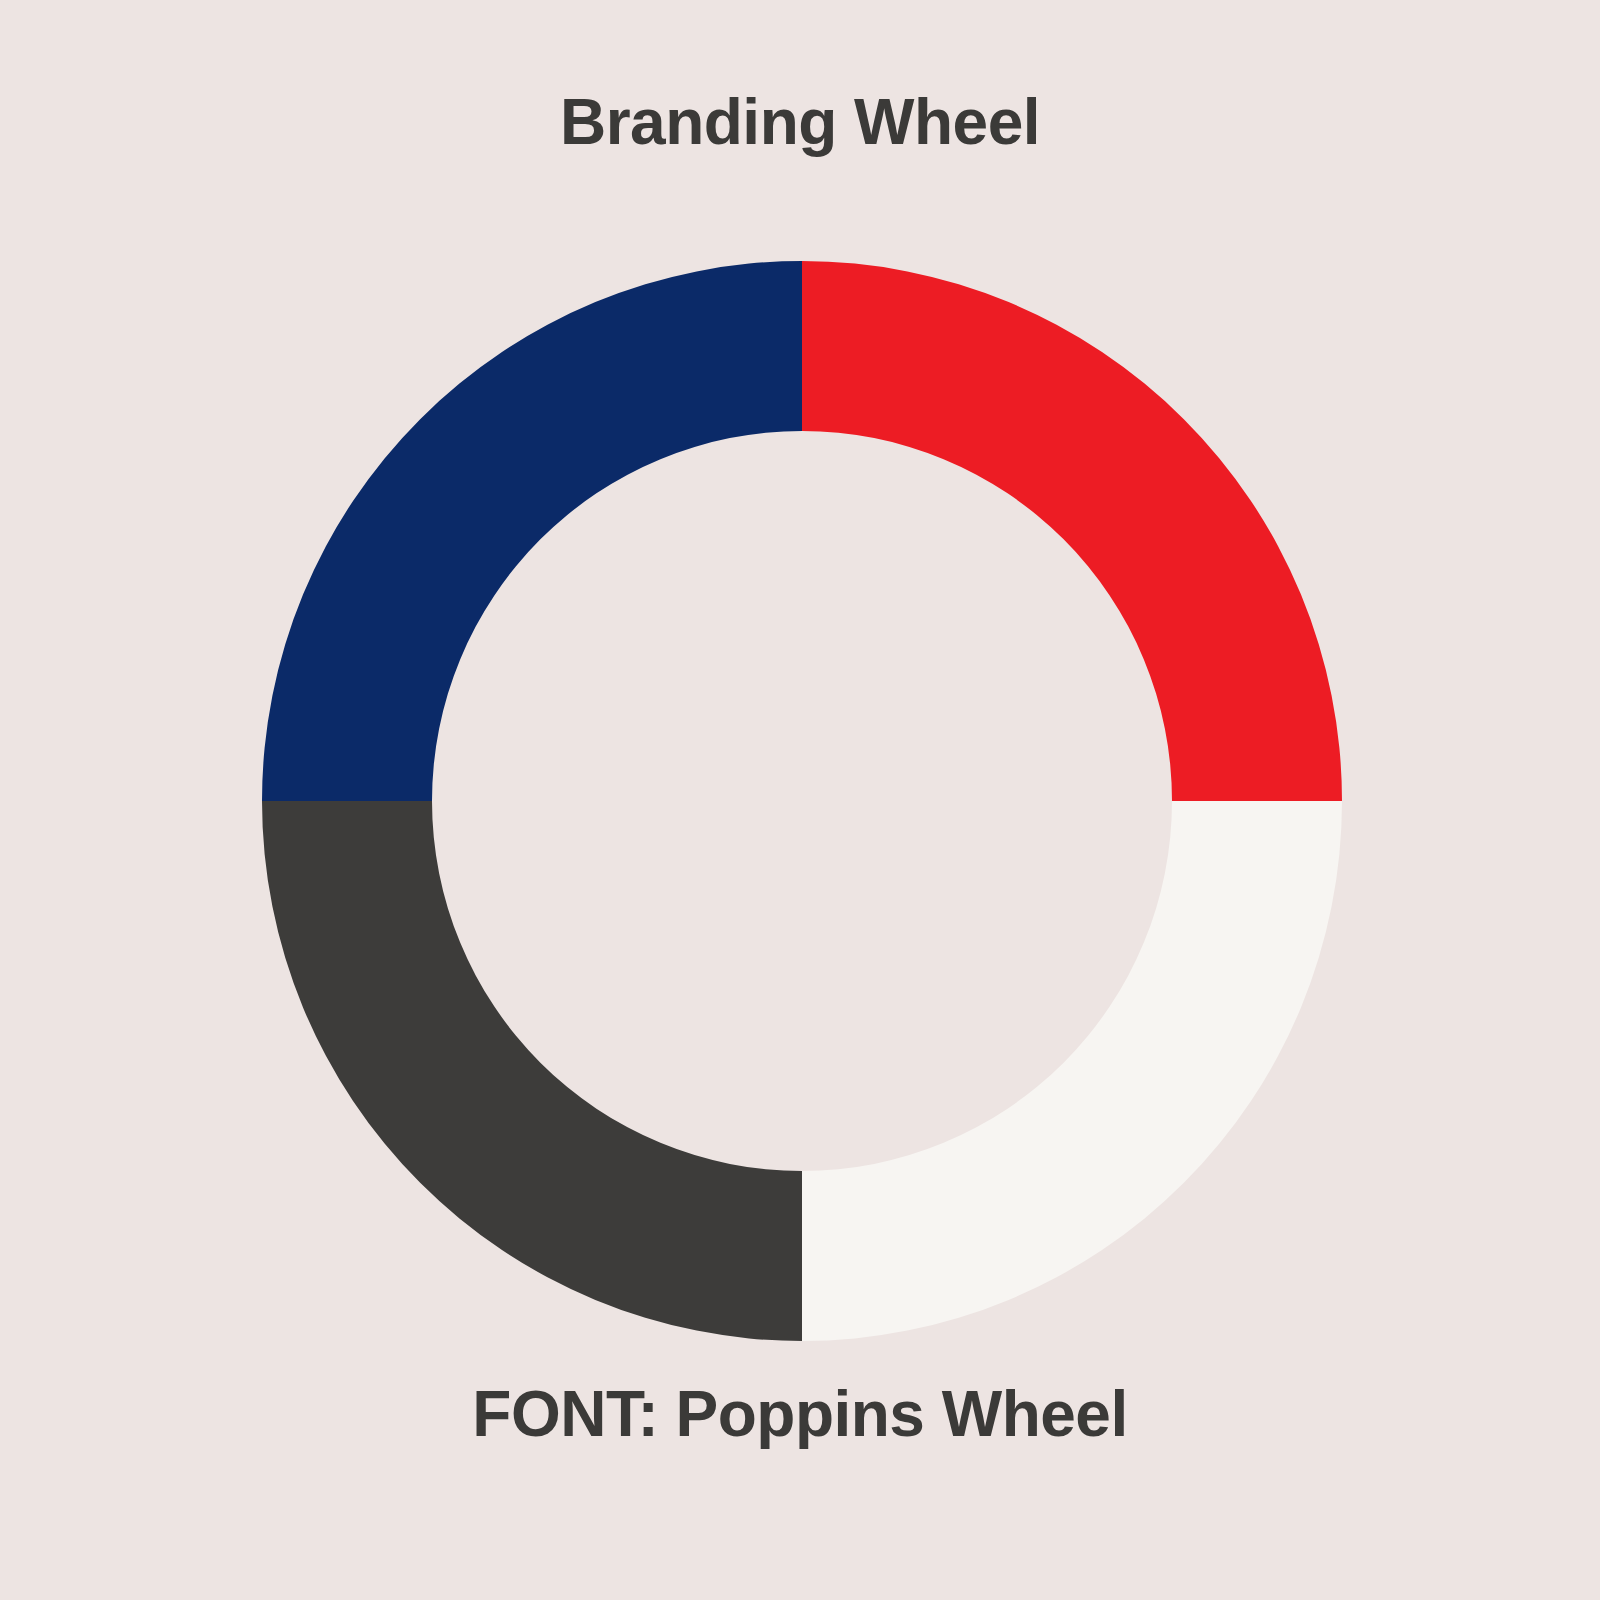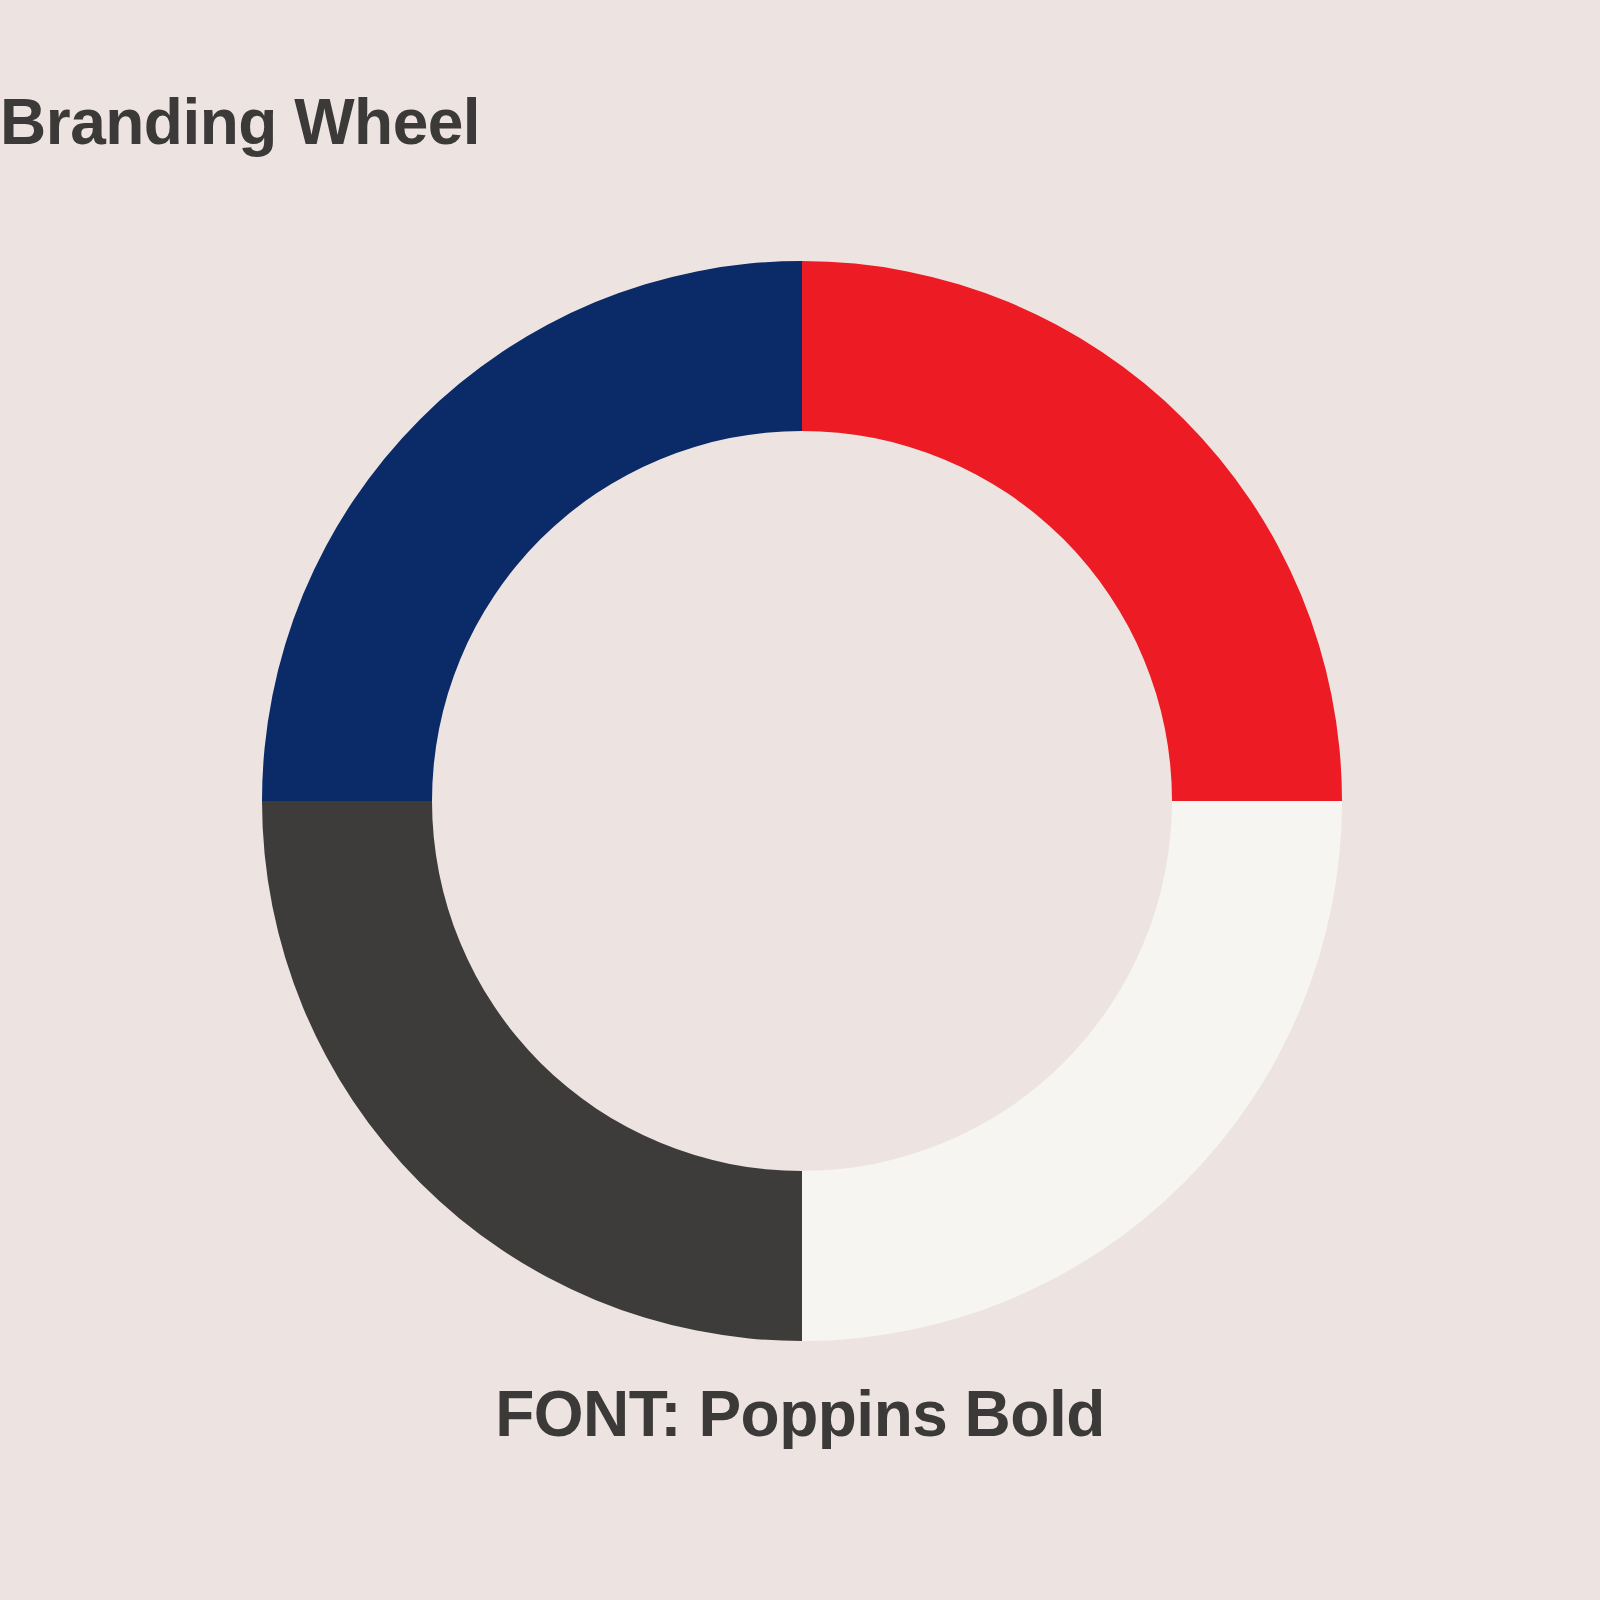--- a/index.html
+++ b/index.html
@@ -16,21 +16,21 @@
     width: 1600px;
     height: 1600px;
     background: #ede4e2;
     overflow: hidden;
   }
   .title {
     position: absolute;
     top: 90px;
     left: 0;
     width: 1600px;
-    text-align: left;
+    text-align: center;
     font-size: 64px;
     font-weight: bold;
     color: #3b3a38;
     letter-spacing: -0.5px;
     line-height: 1;
   }
   .footer-note {
     position: absolute;
     top: 1382px;
     left: 0;
@@ -81,15 +81,15 @@
 
       <path d="M 540 0 A 540 540 0 0 1 1080 540 L 910 540 A 370 370 0 0 0 540 170 Z" fill="#ed1c24"></path>
 
       <path d="M 1080 540 A 540 540 0 0 1 540 1080 L 540 910 A 370 370 0 0 0 910 540 Z" fill="#f7f5f2"></path>
 
       <path d="M 540 1080 A 540 540 0 0 1 0 540 L 170 540 A 370 370 0 0 0 540 910 Z" fill="#3d3c3a"></path>
     </svg>
   </div>
 
 
-  <div class="footer-note" style="color: rgb(59, 58, 56);">FONT: Poppins Bold</div>
+  <div class="footer-note" style="color: rgb(59, 58, 56);">FONT: Poppins Wheel</div>
 
 </div>
 
 </body></html>

